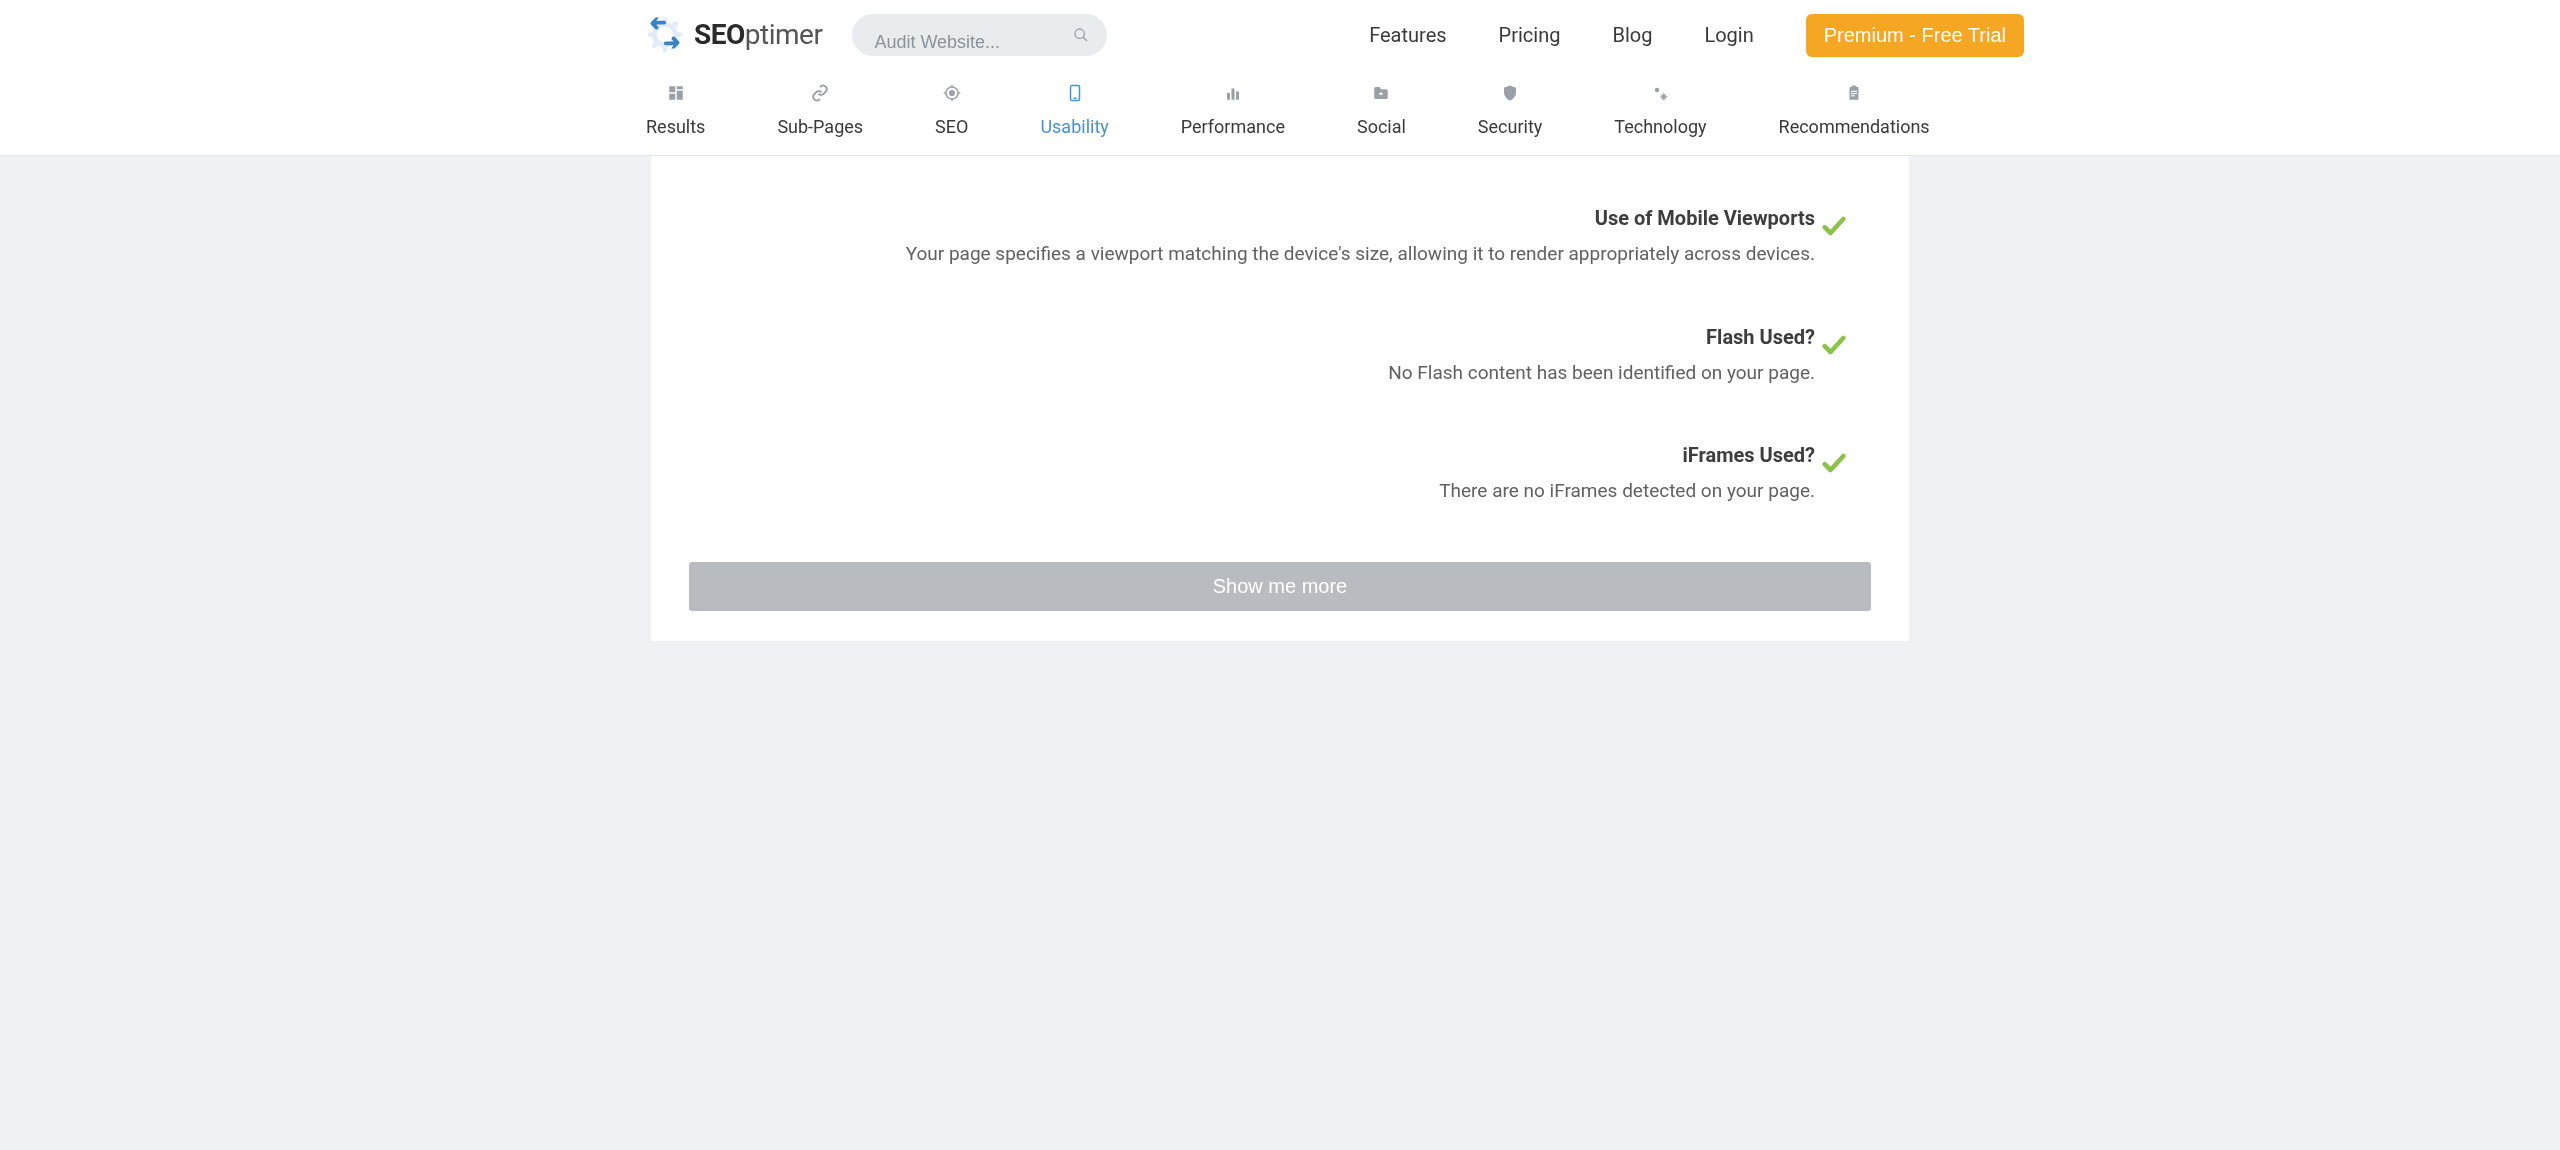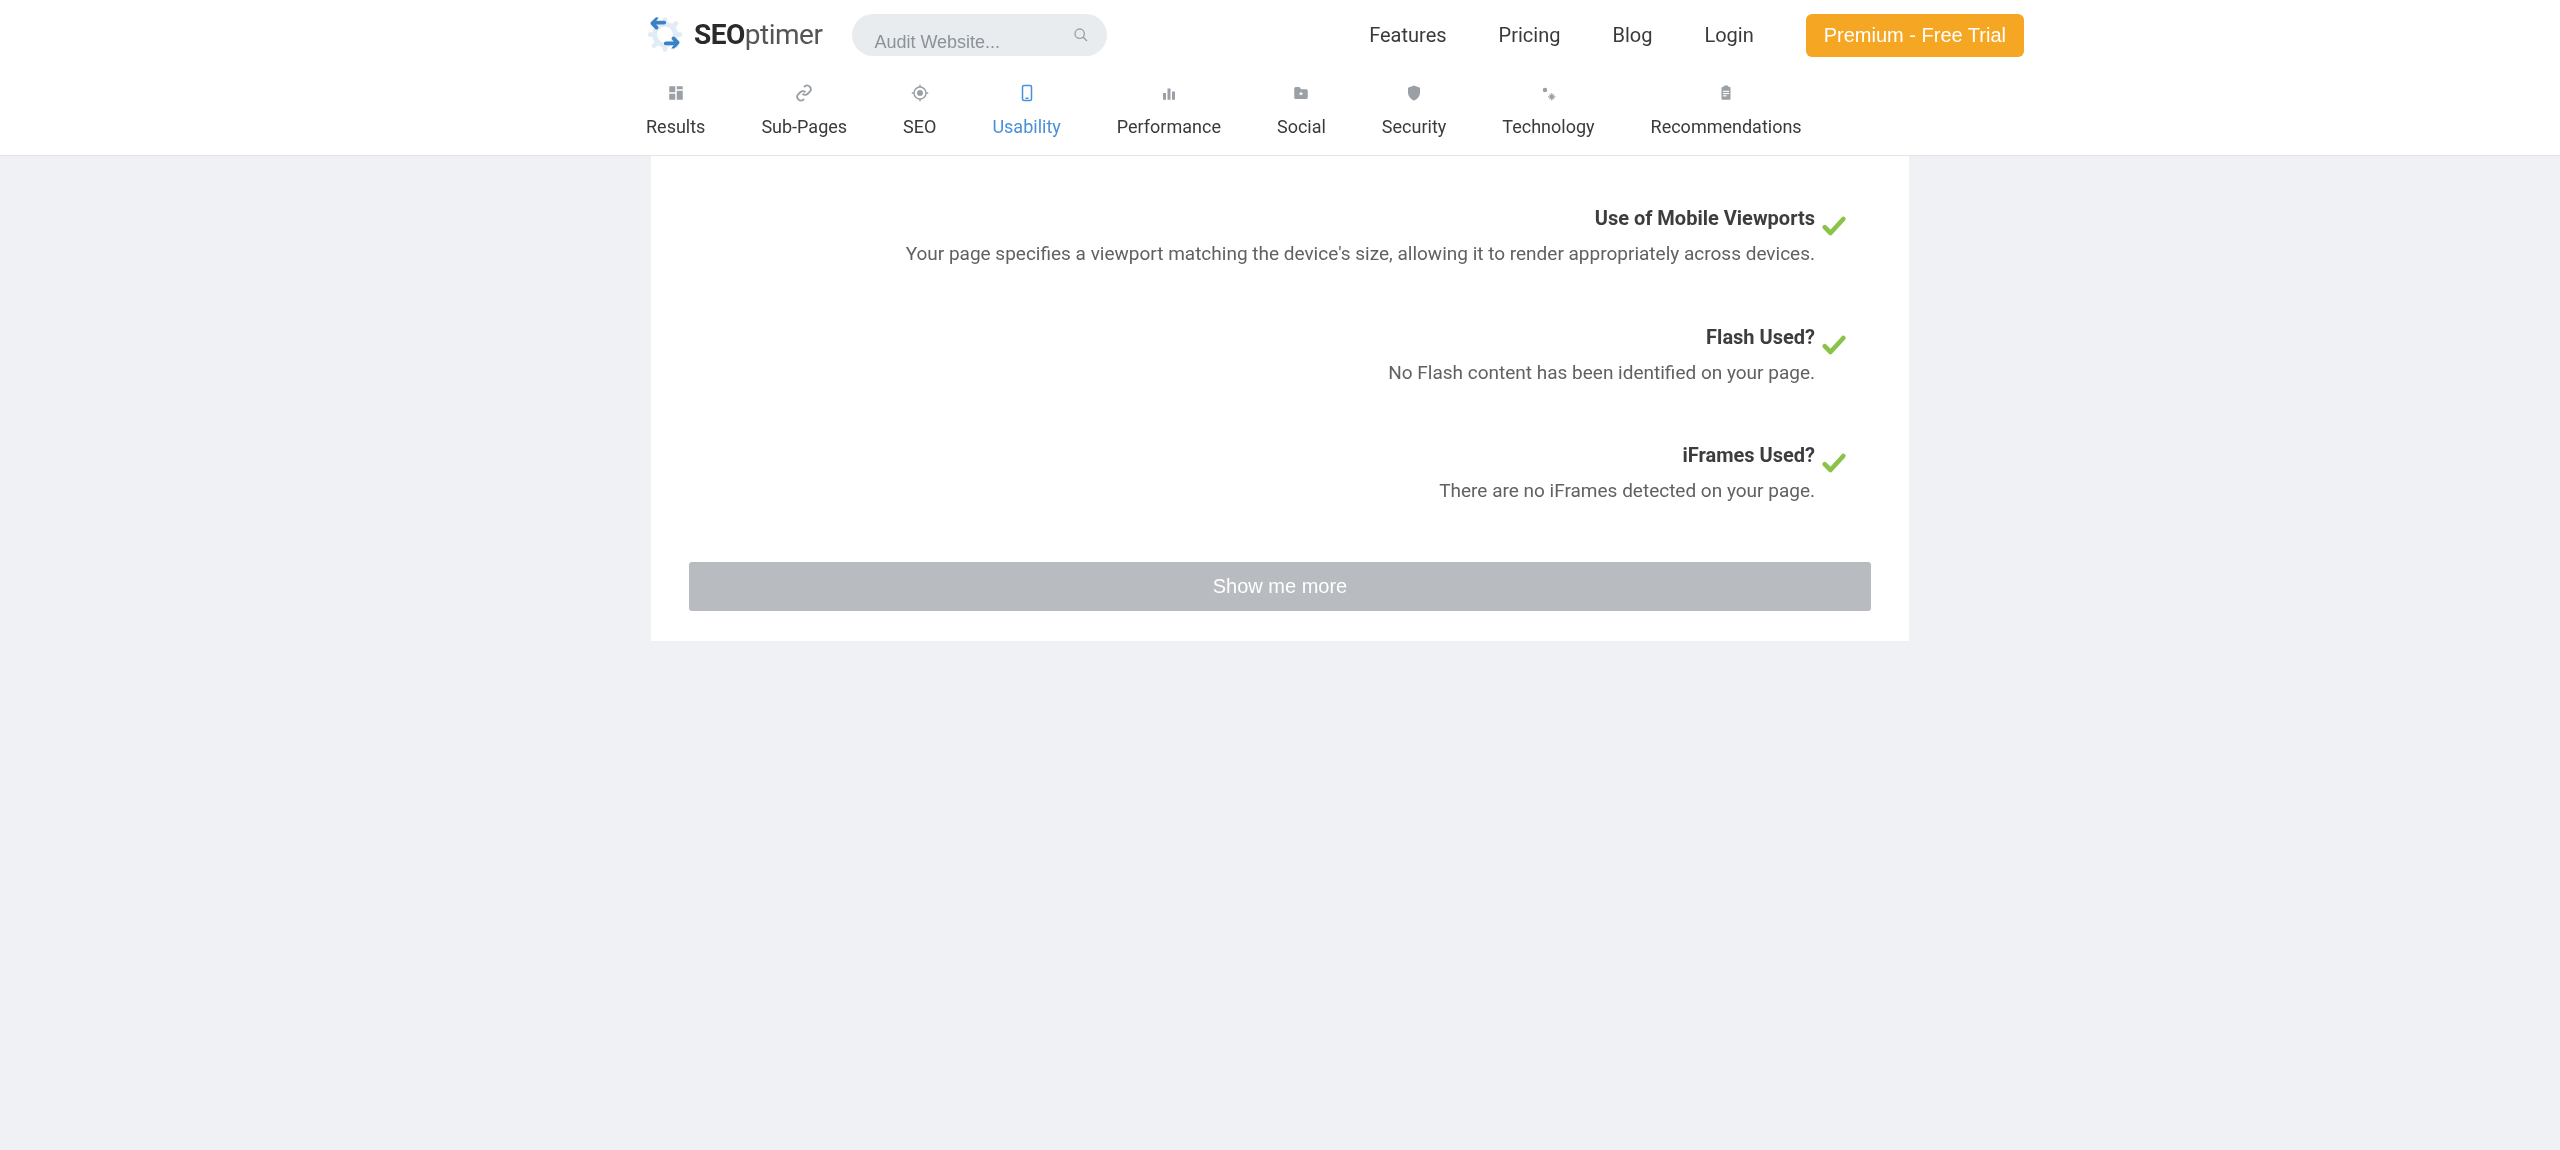--- a/index.html
+++ b/index.html
@@ -15,21 +15,21 @@
 .search-wrap { margin-left: 30px; position: relative; }
 .search-input { width: 255px; height: 42px; border: none; background: #e8ecef; border-radius: 22px; padding: 16px 42px 0 22px; font-size: 18px; color: #333; outline: none; }
 .search-input::placeholder { color: #8b929a; }
 .search-icon { position: absolute; right: 18px; top: 50%; transform: translateY(-50%); color: #9aa0a6; width: 16px; height: 16px; }
 
 .nav-right { margin-left: auto; display: flex; align-items: center; gap: 52px; }
 .nav-link { font-size: 20px; color: #3a3a3a; text-decoration: none; cursor: pointer; }
 .premium-btn { background: #f5a623; color: #fff; font-size: 20px; padding: 10px 18px; border-radius: 6px; border: none; cursor: pointer; font-weight: 500; }
 
 .tabsbar { background: #fff; border-bottom: 1px solid #e3e6e9; }
-.tabsbar-inner { max-width: 1568px; margin: 0 auto; display: flex; padding: 14px 40px 18px 150px; gap: 0; }
+.tabsbar-inner { max-width: 1568px; margin: 0 auto; display: flex; padding: 14px 40px 18px 150px; gap: 16px; }
 .tab { display: flex; flex-direction: column; align-items: center; gap: 10px; cursor: pointer; padding: 0 28px; }
 .tab:first-child { padding-left: 0; }
 .tab-icon { width: 18px; height: 18px; color: #9aa0a6; }
 .tab-label { font-size: 18px; color: #3a3a3a; }
 .tab.active .tab-icon { color: #4a90d9; }
 .tab.active .tab-label { color: #4a90d9; }
 
 .page-body { max-width: 1568px; margin: 0 auto; padding: 0 155px; }
 .content-card { background: #fff; padding: 50px 38px 30px 38px; }
 

